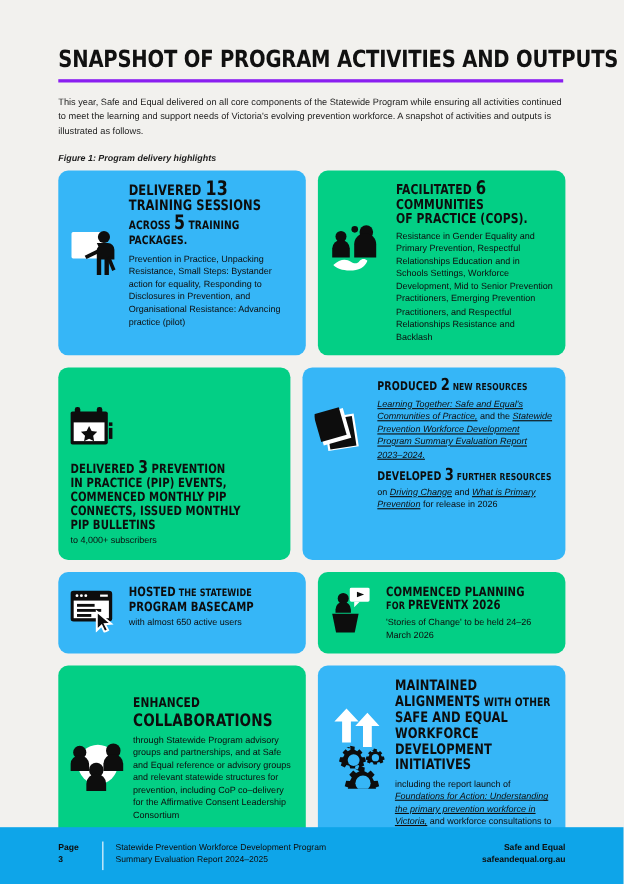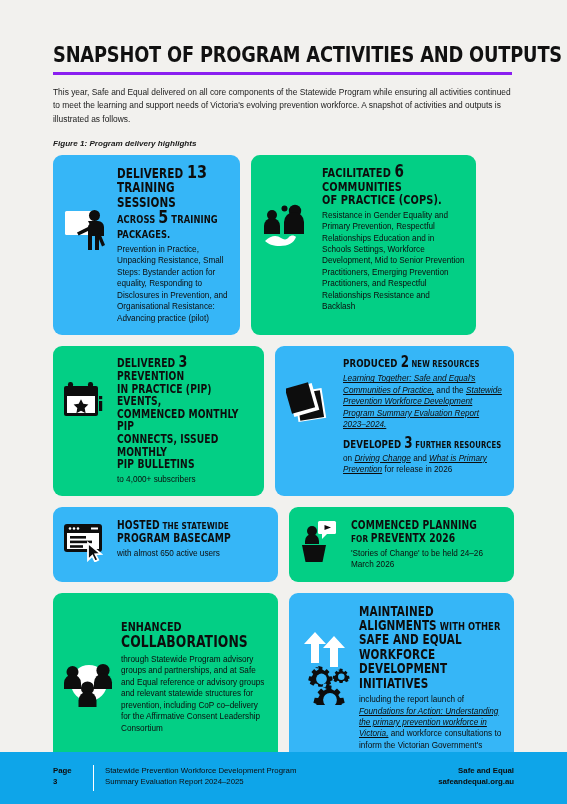--- a/index.html
+++ b/index.html
@@ -148,21 +148,21 @@
     <div class="title">SNAPSHOT OF PROGRAM ACTIVITIES AND OUTPUTS</div>
     <div class="title-rule"></div>
     <div class="intro">This year, Safe and Equal delivered on all core components of the Statewide Program while ensuring all activities continued to meet the learning and support needs of Victoria's evolving prevention workforce. A snapshot of activities and outputs is illustrated as follows.</div>
     <div class="figcap">Figure 1: Program delivery highlights</div>
   </div>
 
   <div class="grid">
 
     <div class="row">
 
-      <div class="card blue" style="width:187px;">
+      <div class="card blue" style="width:225px;">
         <div class="card-icon" style="margin-top:42px;">
           <svg width="46" height="44" viewBox="0 0 46 44">
             <rect x="1" y="4" width="30" height="24" rx="1.5" fill="#ffffff"></rect>
             <circle cx="30.5" cy="8.5" r="5.5" fill="#0d0d0d"></circle>
             <path d="M24 14h10a6 6 0 0 1 6 6v9h-5v14h-4V29h-3v14h-4V20c0-1 .5-2 1.5-3z" fill="#0d0d0d"></path>
             <path d="M25 19.5 L13 25.5 l1.6 3 L26 23z" fill="#0d0d0d"></path>
             <path d="M36 26 l5 12 l-3 1.4 l-5-12z" fill="#0d0d0d"></path>
           </svg>
         </div>
         <div class="card-body">
@@ -191,21 +191,21 @@
             <div><span>FACILITATED </span><span class="big">6</span><span> COMMUNITIES</span></div>
             <div><span>OF PRACTICE (COPS).</span></div>
           </div>
           <div class="body-txt">Resistance in Gender Equality and Primary Prevention, Respectful Relationships Education and in Schools Settings, Workforce Development, Mid to Senior Prevention Practitioners, Emerging Prevention Practitioners, and Respectful Relationships Resistance and Backlash</div>
         </div>
       </div>
     </div>
 
     <div class="row">
 
-      <div class="card green" style="width:225px;">
+      <div class="card green" style="width:225px;flex-direction:column;">
         <div class="card-icon" style="margin-top:24px;">
           <svg width="46" height="44" viewBox="0 0 46 44">
             <rect x="4" y="2" width="5" height="8" rx="2.2" fill="#0d0d0d"></rect>
             <rect x="24" y="2" width="5" height="8" rx="2.2" fill="#0d0d0d"></rect>
             <rect x="0" y="6" width="34" height="30" rx="2" fill="#0d0d0d"></rect>
             <rect x="3" y="16" width="28" height="17" fill="#ffffff"></rect>
             <path d="M17 19.2 l2.3 4.6 5.1.7 -3.7 3.6.9 5.1 -4.6-2.4 -4.6 2.4.9-5.1 -3.7-3.6 5.1-.7z" fill="#0d0d0d"></path>
             <rect x="35" y="16" width="3.2" height="3.2" fill="#0d0d0d"></rect>
             <rect x="35" y="21" width="3.2" height="10" fill="#0d0d0d"></rect>
           </svg>

